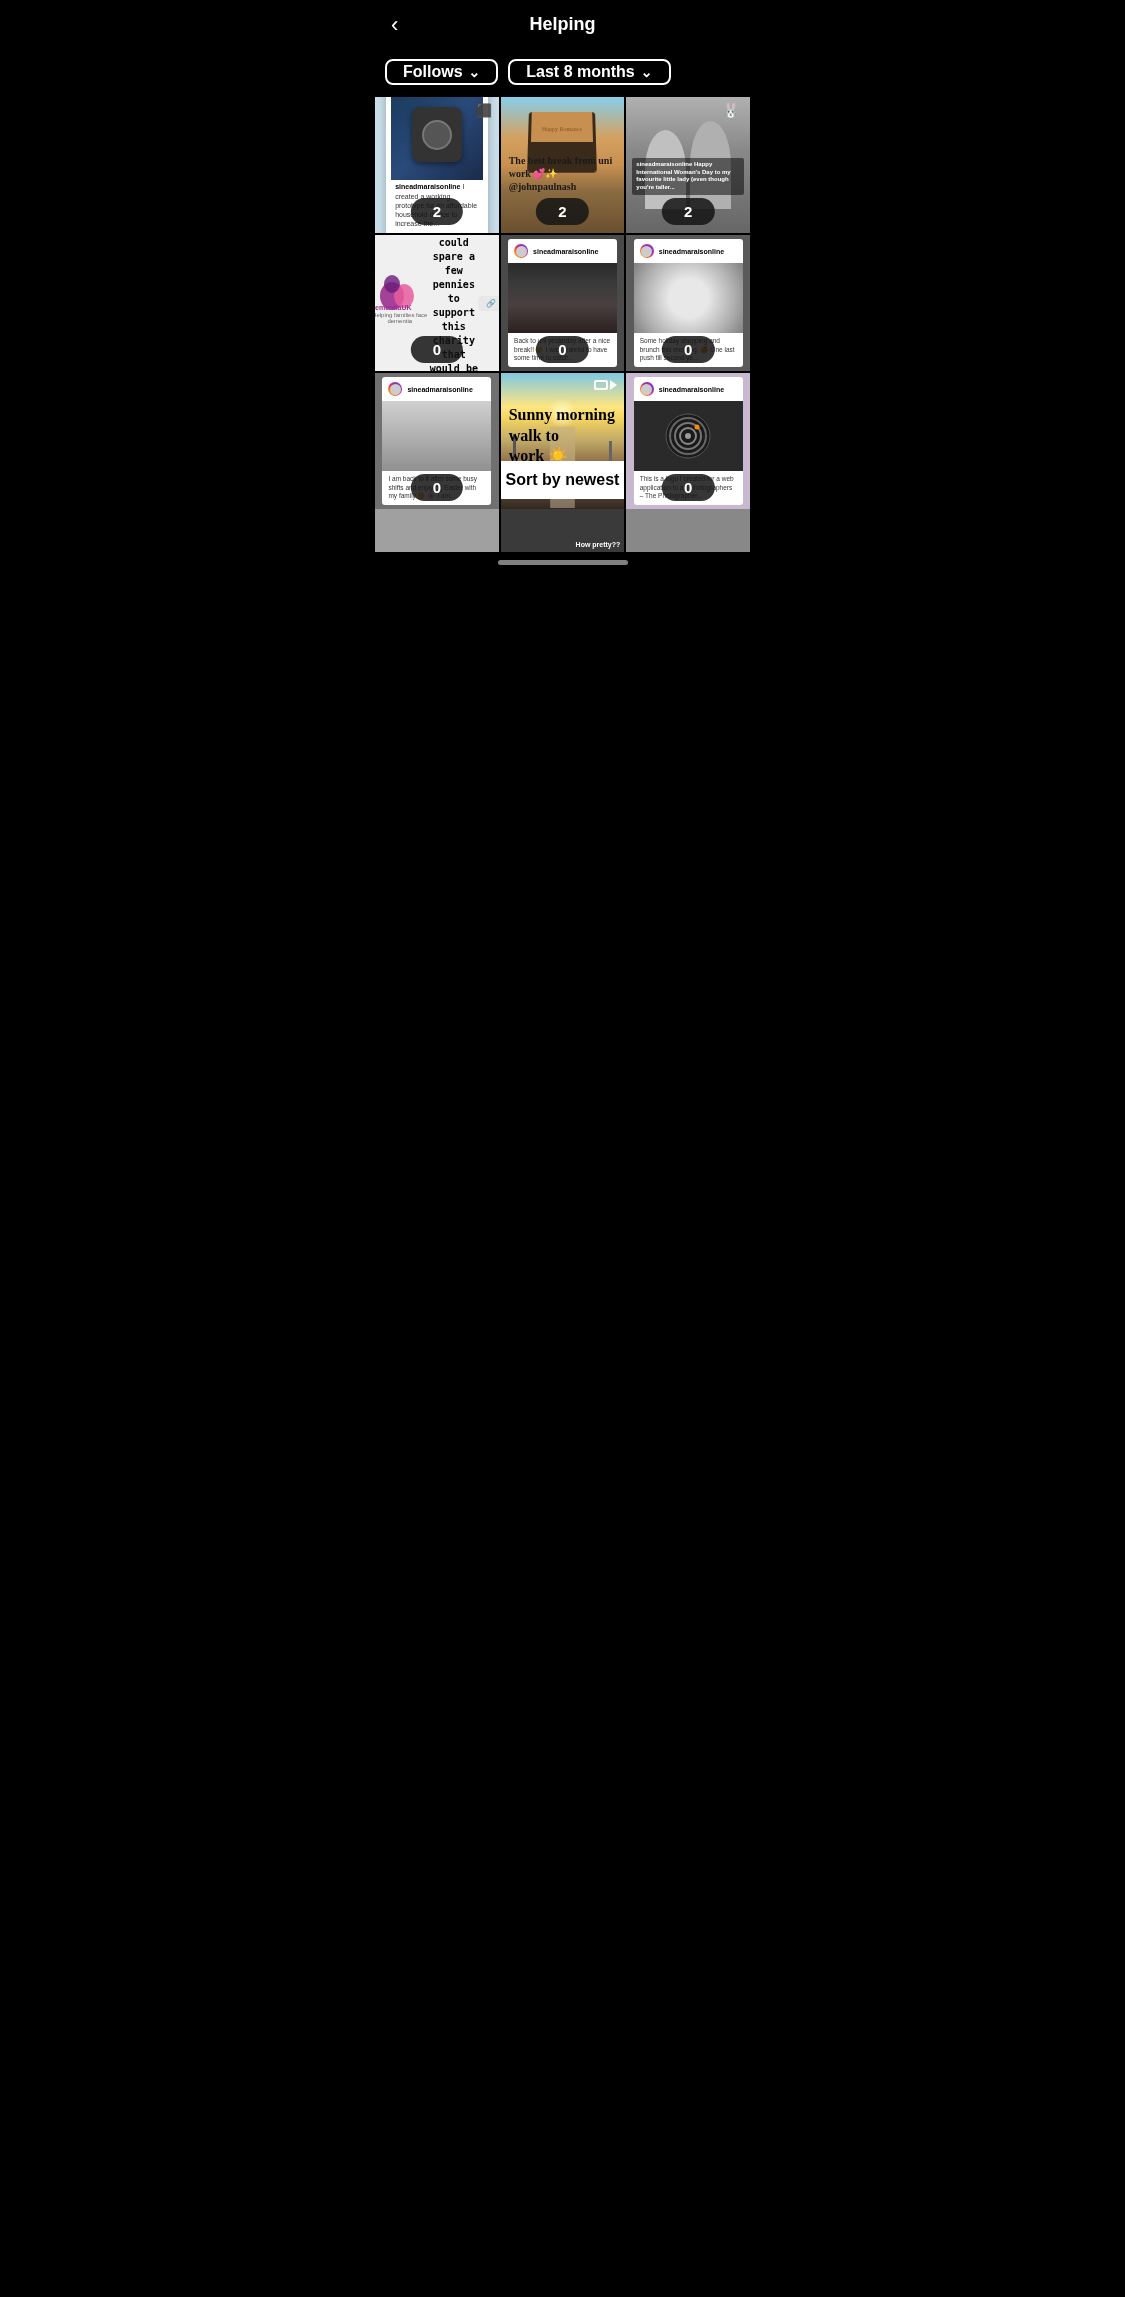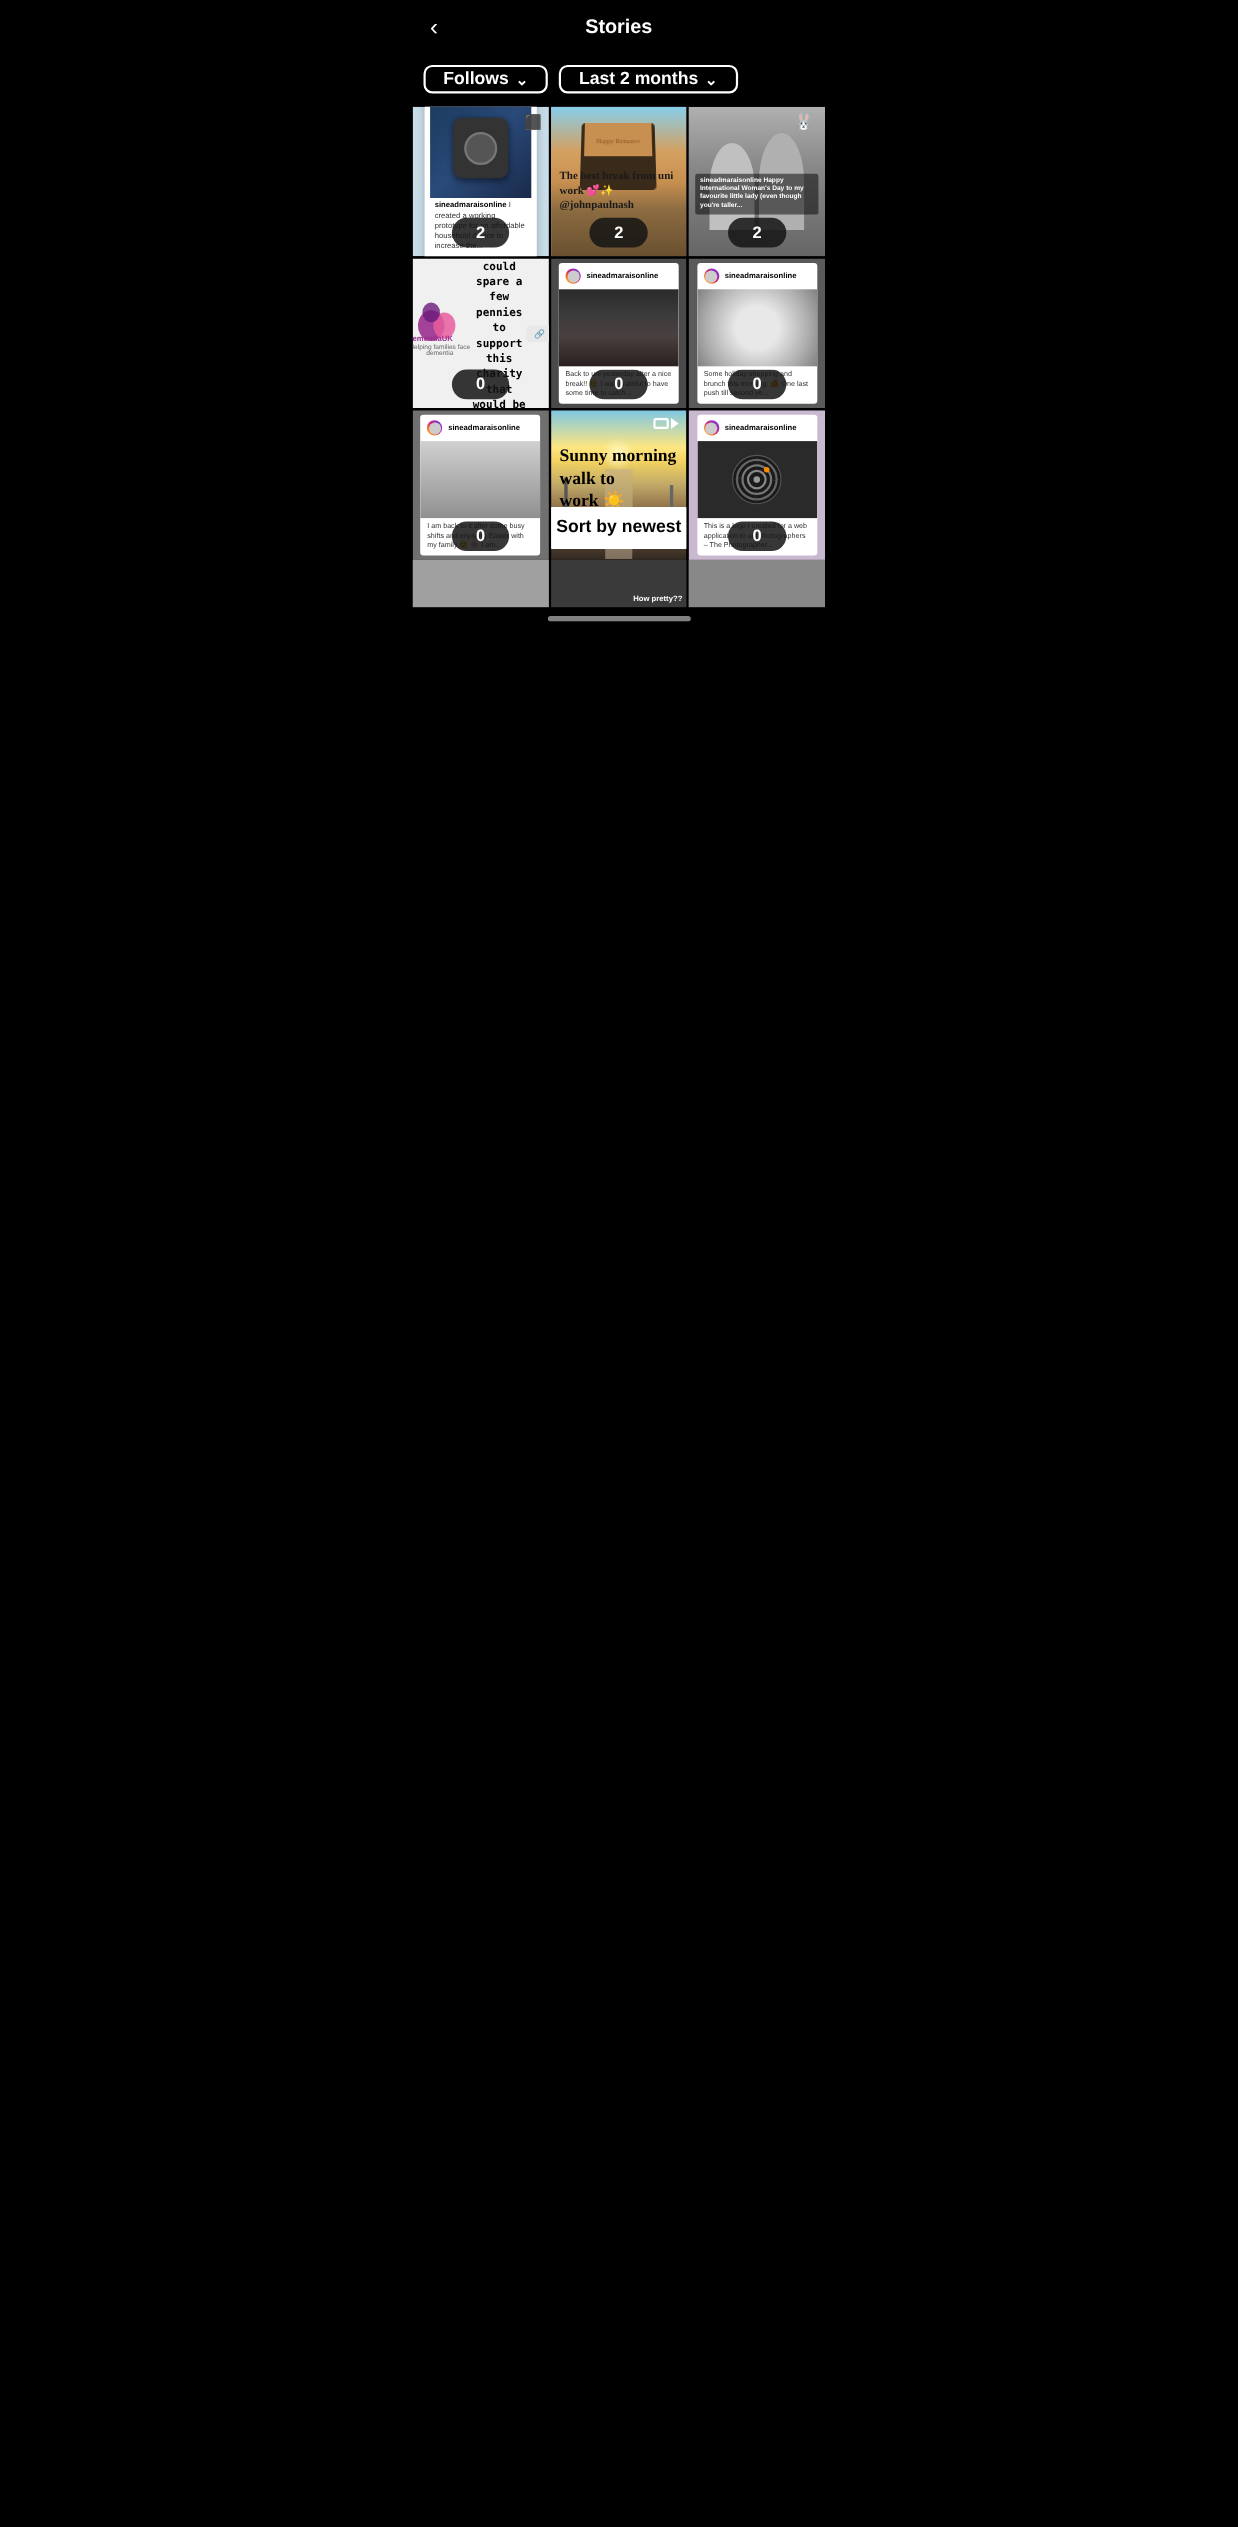--- a/index.html
+++ b/index.html
@@ -294,30 +294,30 @@
       width: 100%;
       height: 100%;
       background: linear-gradient(180deg, #d0d0d0 0%, #b0b0b0 50%, #909090 100%);
     }
   </style>
 </head>
 <body>
 
 <div class="header">
   <span class="header-back">‹</span>
-  <span class="header-title">Stories</span>
+  <span class="header-title">Helping</span>
 </div>
 
 <div class="filter-bar">
   <button class="filter-btn">
     <span>Follows</span>
     <span class="chevron">⌄</span>
   </button>
   <button class="filter-btn">
-    <span>Last 2 months</span>
+    <span>Last 8 months</span>
     <span class="chevron">⌄</span>
   </button>
 </div>
 
 <div class="grid">
 
   <div class="grid-item">
     <div class="bg cell-1" style="flex-direction:column; align-items:center; justify-content:center;">
       <div class="polaroid-card">
         <div class="photo-area" style="background: linear-gradient(135deg, #1a3a5c 0%, #2a4a7a 50%, #1a2a4a 100%); align-items:center; justify-content:center;">

